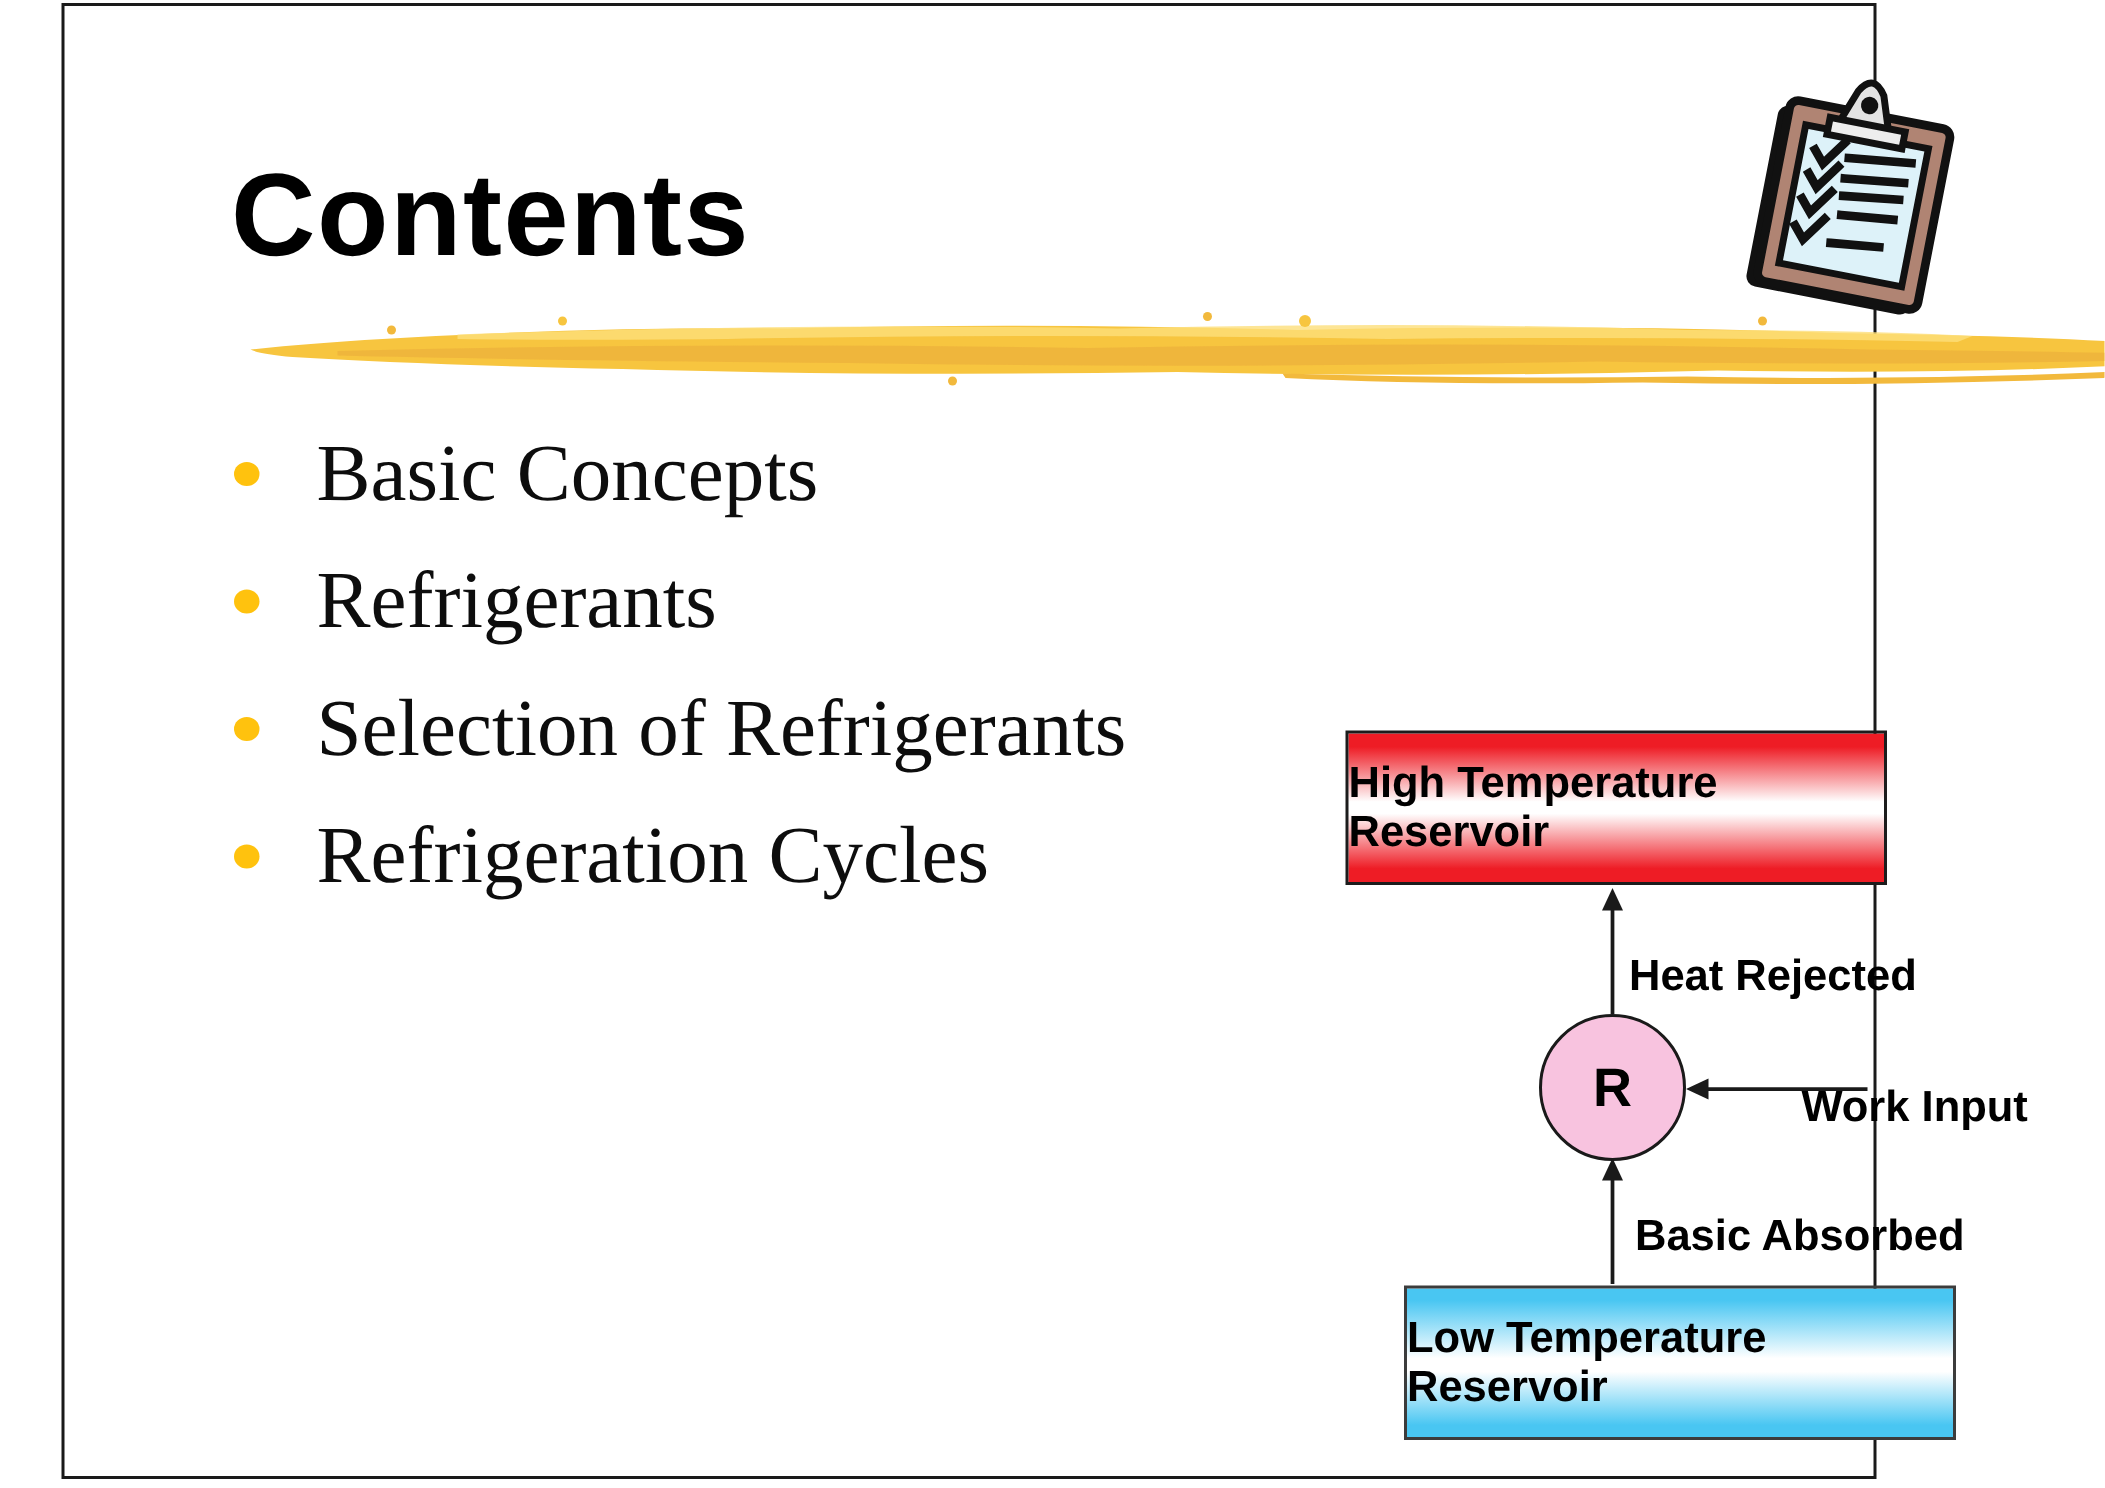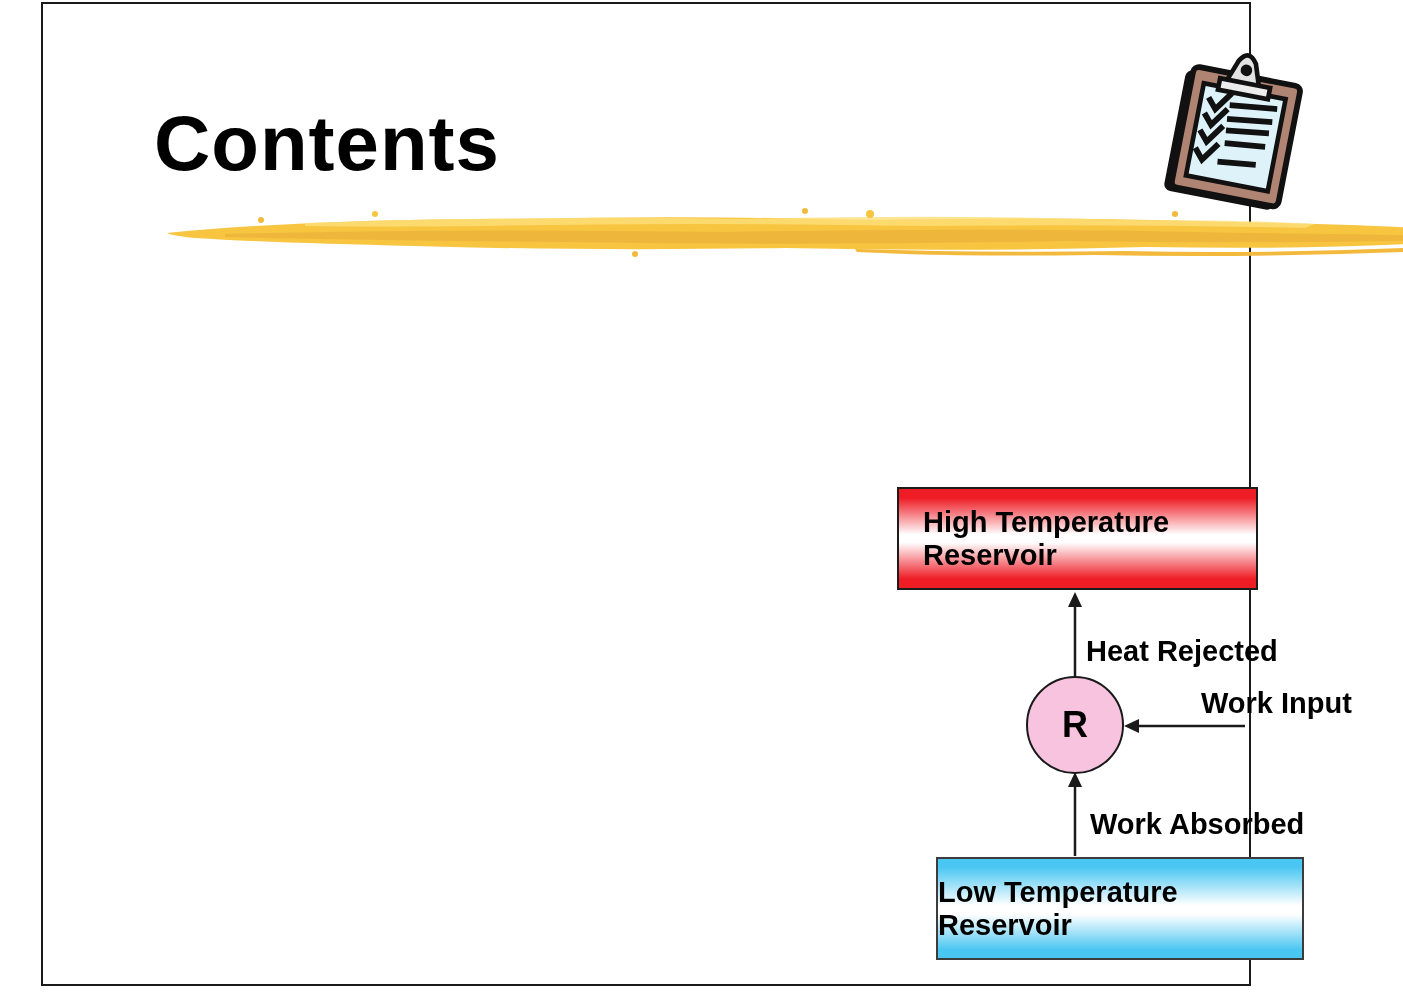--- a/index.html
+++ b/index.html
@@ -13,29 +13,29 @@
   .clipboard{position:absolute;left:1118px;top:46px;width:152px;height:162px;
        transform:rotate(11deg);transform-origin:50% 50%;}
   .bullet-list{position:absolute;left:113px;top:284px;list-style:none;margin:0;padding:0;}
   .bullet-list li{display:flex;align-items:flex-start;height:54px;margin-bottom:31px;
        font-family:"Liberation Serif",serif;font-size:54px;line-height:54px;color:#0d0d0d;}
   .dot{width:17px;height:16px;border-radius:50%;margin-top:20px;margin-right:38px;flex:0 0 auto;}
   
   .resv{position:absolute;box-sizing:border-box;display:flex;align-items:center;
        justify-content:center;font-weight:bold;font-size:29px;letter-spacing:0;}
   .hot{left:897px;top:487px;width:361px;height:103px;border:2px solid #1c1c1c;
-       background:linear-gradient(180deg,#ee1c25 0%,#ee1c25 9%,#ffffff 46%,#ffffff 54%,#ee1c25 91%,#ee1c25 100%);padding-left:24px;}
+       background:linear-gradient(180deg,#ee1c25 0%,#ee1c25 9%,#ffffff 46%,#ffffff 54%,#ee1c25 91%,#ee1c25 100%);}
   .cold{left:892px;top:857px;width:368px;height:103px;border:2px solid #3c3c3c;
        background:linear-gradient(180deg,#49c6f2 0%,#49c6f2 8%,#ffffff 47%,#ffffff 56%,#49c6f2 92%,#49c6f2 100%);margin-left:44px;}
   .rcircle{position:absolute;left:1026px;top:676px;width:98px;height:98px;border-radius:50%;
        background:#f8c3df;border:2px solid #1a1a1a;box-sizing:border-box;
        display:flex;align-items:center;justify-content:center;font-weight:bold;font-size:36px;}
   .dlabel{position:absolute;font-weight:bold;font-size:29px;white-space:nowrap;}
   .lbl-heat-rejected{left:1086px;top:619px;margin-top:16px;}
-  .lbl-work-input{left:1201px;top:687px;}
+  .lbl-work-input{left:1201px;top:722px;}
   .lbl-heat-absorbed{left:1090px;top:808px;}
   .arrows{position:absolute;left:0;top:0;width:1403px;height:992px;pointer-events:none;}
 </style>
 </head>
 <body>
 
 <div class="slide-frame">
 
   <div class="page-title">Contents</div>
 
@@ -68,20 +68,38 @@
       <path d="M35,77 l6,7 l10,-14"></path>
       <path d="M34,93 l6,7 l10,-14"></path>
       <line x1="57" y1="49" x2="93" y2="45"></line>
       <line x1="57" y1="61" x2="91" y2="57"></line>
       <line x1="58" y1="71" x2="90" y2="67"></line>
       <line x1="59" y1="82" x2="89" y2="79"></line>
       <line x1="56" y1="99" x2="84" y2="96"></line>
     </g>
   </svg>
 
+  <ul class="bullet-list">
+    <li>
+      <span class="dot" style="background: rgb(255, 194, 14);"></span>
+      <span>Basic Concepts</span>
+    </li>
+    <li>
+      <span class="dot" style="background: rgb(255, 194, 14);"></span>
+      <span>Refrigerants</span>
+    </li>
+    <li>
+      <span class="dot" style="background: rgb(255, 194, 14);"></span>
+      <span>Selection of Refrigerants</span>
+    </li>
+    <li>
+      <span class="dot" style="background: rgb(255, 194, 14);"></span>
+      <span>Refrigeration Cycles</span>
+    </li>
+  </ul>
 </div>
 
 <div class="resv hot">
   <span>High Temperature Reservoir</span>
 </div>
 
 <div class="resv cold">
   <span>Low Temperature Reservoir</span>
 </div>
 
@@ -98,13 +116,13 @@
     <line x1="1075" y1="856" x2="1075" y2="784"></line>
     <polygon points="1075,772 1068,787 1082,787" stroke="none"></polygon>
 
     <line x1="1245" y1="726" x2="1136" y2="726"></line>
     <polygon points="1124,726 1139,719 1139,733" stroke="none"></polygon>
   </g>
 </svg>
 
 <div class="dlabel lbl-heat-rejected">Heat Rejected</div>
 <div class="dlabel lbl-work-input">Work Input</div>
-<div class="dlabel lbl-heat-absorbed">Work Absorbed</div>
+<div class="dlabel lbl-heat-absorbed">Basic Absorbed</div>
 
 </body></html>

